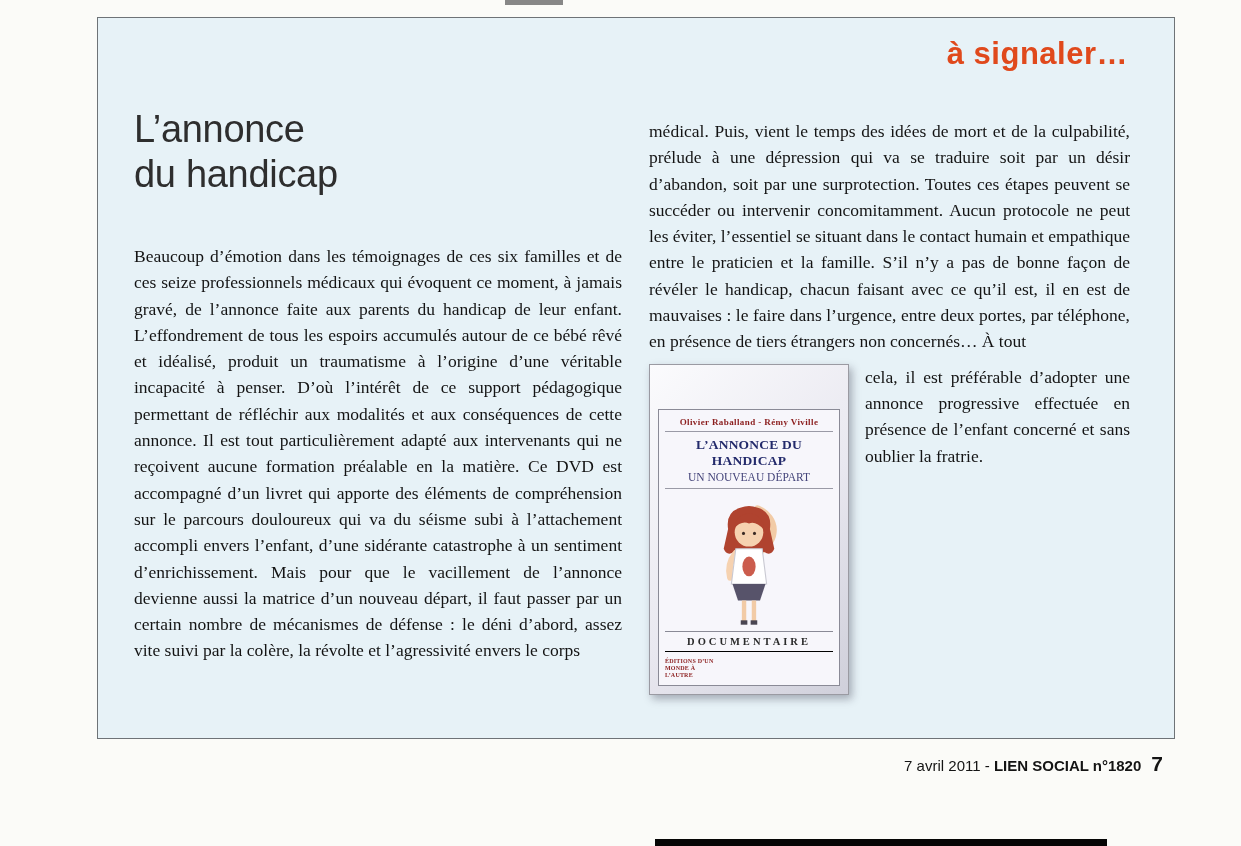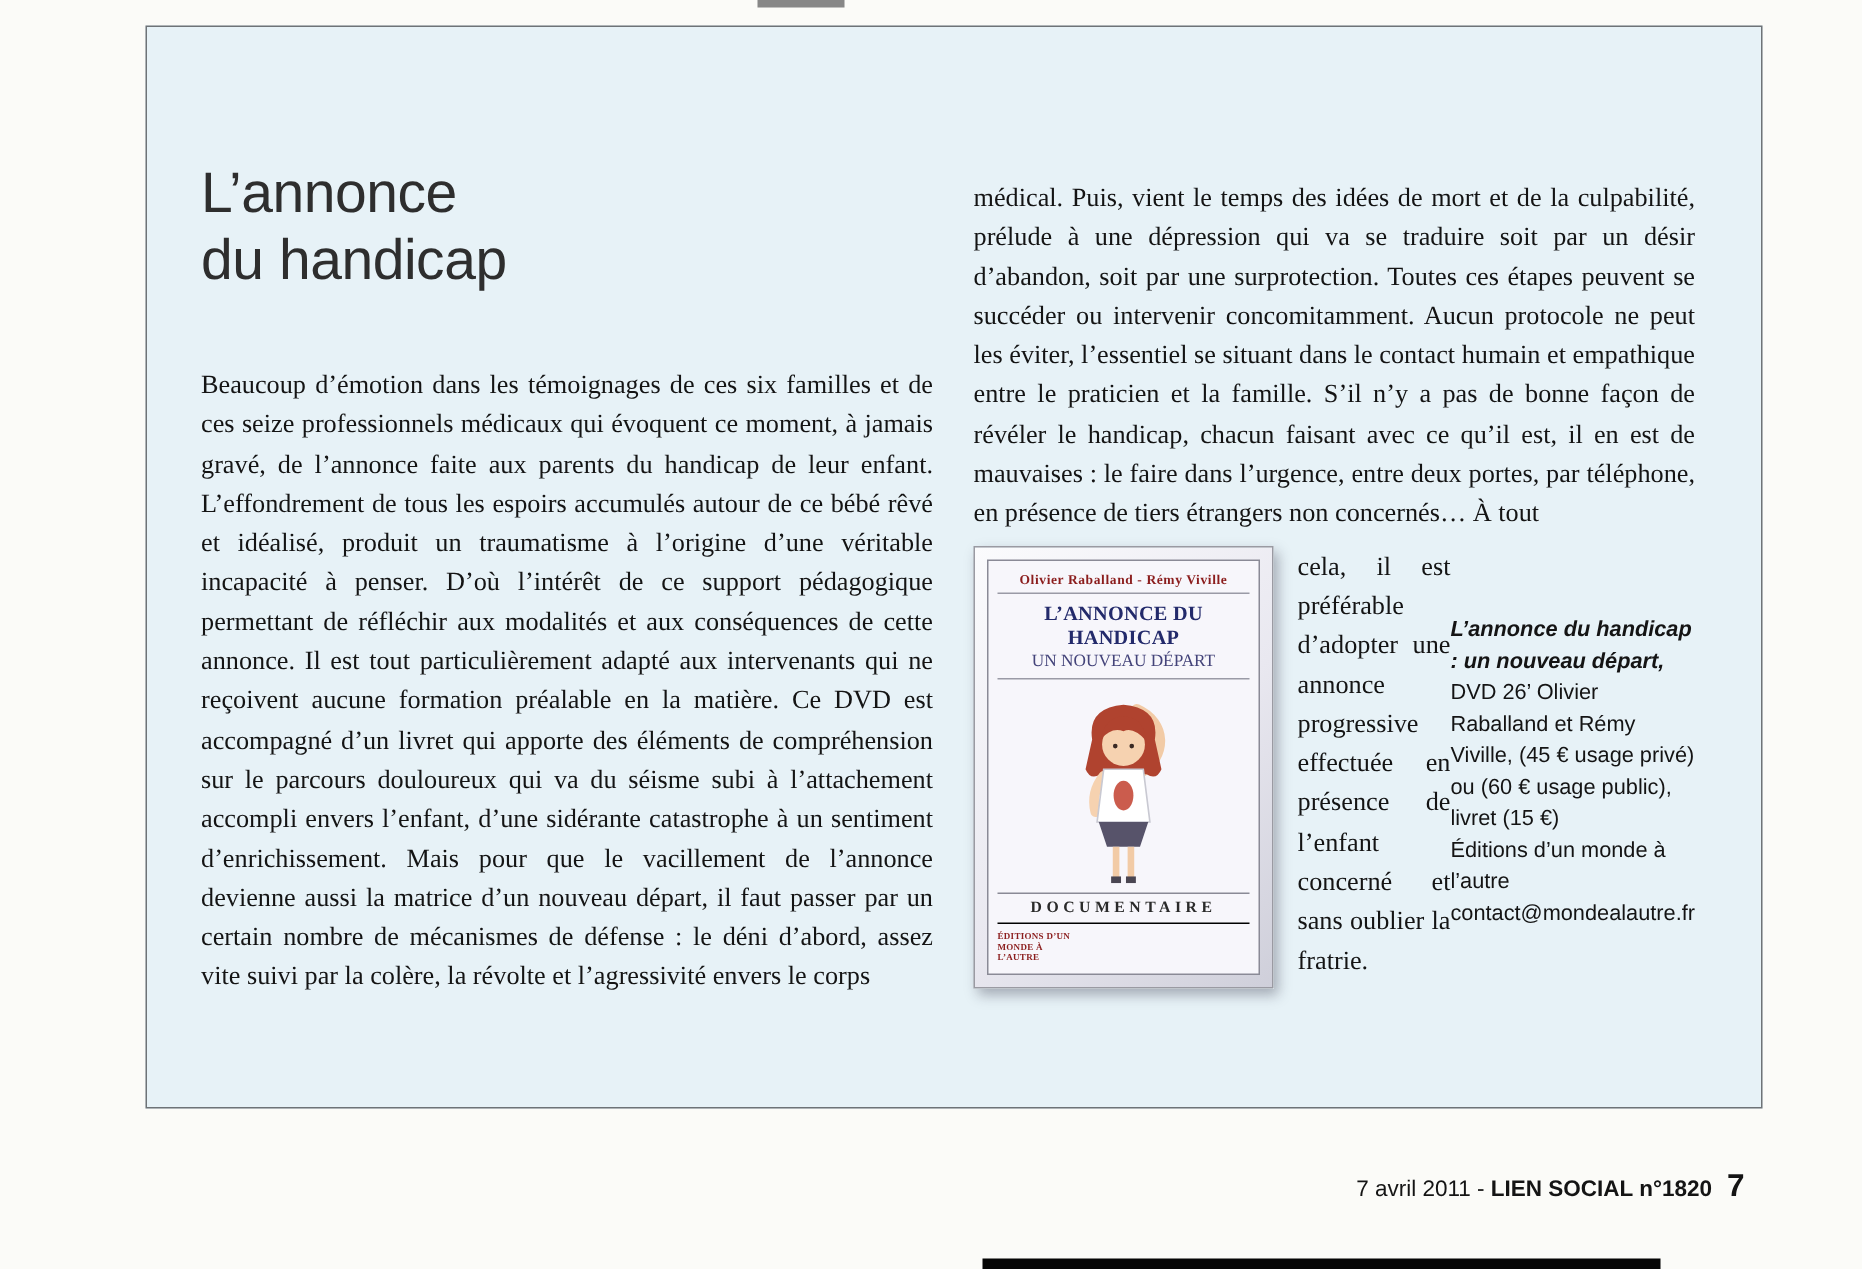--- a/index.html
+++ b/index.html
@@ -76,20 +76,21 @@
     background: linear-gradient(135deg, #fbfbfd 0%, #e9e8f0 55%, #cfcfda 100%);
     border: 1px solid #9a9aa2;
     box-shadow: 3px 4px 8px rgba(40,40,60,.35);
     padding: 8px;
   }
   .dvd-inner {
     border: 1px solid #8a8a96;
     background: #f7f6fb;
     padding: 7px 6px 6px 6px;
     text-align: center;
+    margin-top: 36px;
   }
   .dvd-authors {
     font-size: 9px; font-weight: bold; color: #8b1d1d;
     letter-spacing: .4px;
     border-bottom: 1px solid #9a9aa6;
     padding-bottom: 4px; margin-bottom: 5px;
     white-space: nowrap;
   }
   .dvd-title {
     font-size: 13.5px; font-weight: bold; color: #232a6b;
@@ -121,40 +122,41 @@
 
   .caption {
     margin-top: 46px;
     font-family: "Liberation Sans", "DejaVu Sans", sans-serif;
     font-size: 14.5px; line-height: 21px; color: #141414;
     text-align: left;
   }
   .caption-title { font-weight: bold; font-style: italic; }
 
   .footer {
-    position: absolute; top: 779px; right: 78px;
+    position: absolute; top: 752px; right: 78px;
     font-family: "Liberation Sans", "DejaVu Sans", sans-serif;
     font-size: 15px; color: #141414;
     display: flex; align-items: baseline; white-space: pre;
   }
   .footer .journal { font-weight: bold; }
   .footer .page-number { font-size: 21px; font-weight: bold; margin-left: 10px; }
 </style>
 </head>
 <body>
 
 <div class="page">
 
   <div class="artifact-top-mark"></div>
   <div class="artifact-bleed bleed-1"></div>
   <div class="artifact-bleed bleed-2"></div>
   <div class="artifact-bottom-bar"></div>
 
   <div class="panel">
 
+    <div class="section-label">à signaler…</div>
 
     <h1 class="article-title"><span>L’annonce</span><br>
       <span>du handicap</span>
     </h1>
 
     <div class="col-left body-text">Beaucoup d’émotion dans les témoignages de ces six familles et de ces seize professionnels médicaux qui évoquent ce moment, à jamais gravé, de l’annonce faite aux parents du handicap de leur enfant. L’effondrement de tous les espoirs accumulés autour de ce bébé rêvé et idéalisé, produit un traumatisme à l’origine d’une véritable incapacité à penser. D’où l’intérêt de ce support pédagogique permettant de réfléchir aux modalités et aux conséquences de cette annonce. Il est tout particulièrement adapté aux intervenants qui ne reçoivent aucune formation préalable en la matière. Ce DVD est accompagné d’un livret qui apporte des éléments de compréhension sur le parcours douloureux qui va du séisme subi à l’attachement accompli envers l’enfant, d’une sidérante catastrophe à un sentiment d’enrichissement. Mais pour que le vacillement de l’annonce devienne aussi la matrice d’un nouveau départ, il faut passer par un certain nombre de mécanismes de défense : le déni d’abord, assez vite suivi par la colère, la révolte et l’agressivité envers le corps</div>
 
     <div class="col-right">
       <p class="part1 body-text">médical. Puis, vient le temps des idées de mort et de la culpabilité, prélude à une dépression qui va se traduire soit par un désir d’abandon, soit par une surprotection. Toutes ces étapes peuvent se succéder ou intervenir concomitamment. Aucun protocole ne peut les éviter, l’essentiel se situant dans le contact humain et empathique entre le praticien et la famille. S’il n’y a pas de bonne façon de révéler le handicap, chacun faisant avec ce qu’il est, il en est de mauvaises : le faire dans l’urgence, entre deux portes, par téléphone, en présence de tiers étrangers non concernés… À tout</p>
 
@@ -192,26 +194,20 @@
               </svg>
             </div>
             <div class="dvd-genre">DOCUMENTAIRE</div>
             <div class="dvd-publisher">ÉDITIONS D’UN MONDE À L’AUTRE</div>
           </div>
         </div>
 
         <div class="wrap-side">
           <p class="part2 body-text">cela, il est préférable d’adopter une annonce progressive effectuée en présence de l’enfant concerné et sans oublier la fratrie.</p>
 
-          <div class="caption">
-            <span class="caption-title">L’annonce du handicap : un nouveau départ,</span>
-            <span>DVD 26’ Olivier Raballand et Rémy Viville, (45 € usage privé) ou (60 € usage public), livret (15 €)</span>
-            <div>Éditions d’un monde à l’autre</div>
-            <div>contact@mondealautre.fr</div>
-          </div>
         </div>
 
       </div>
     </div>
 
   </div>
 
   <div class="footer"><span>7 avril 2011 - </span><span class="journal">LIEN SOCIAL n°1820</span><span class="page-number">7</span></div>
 
 </div>

